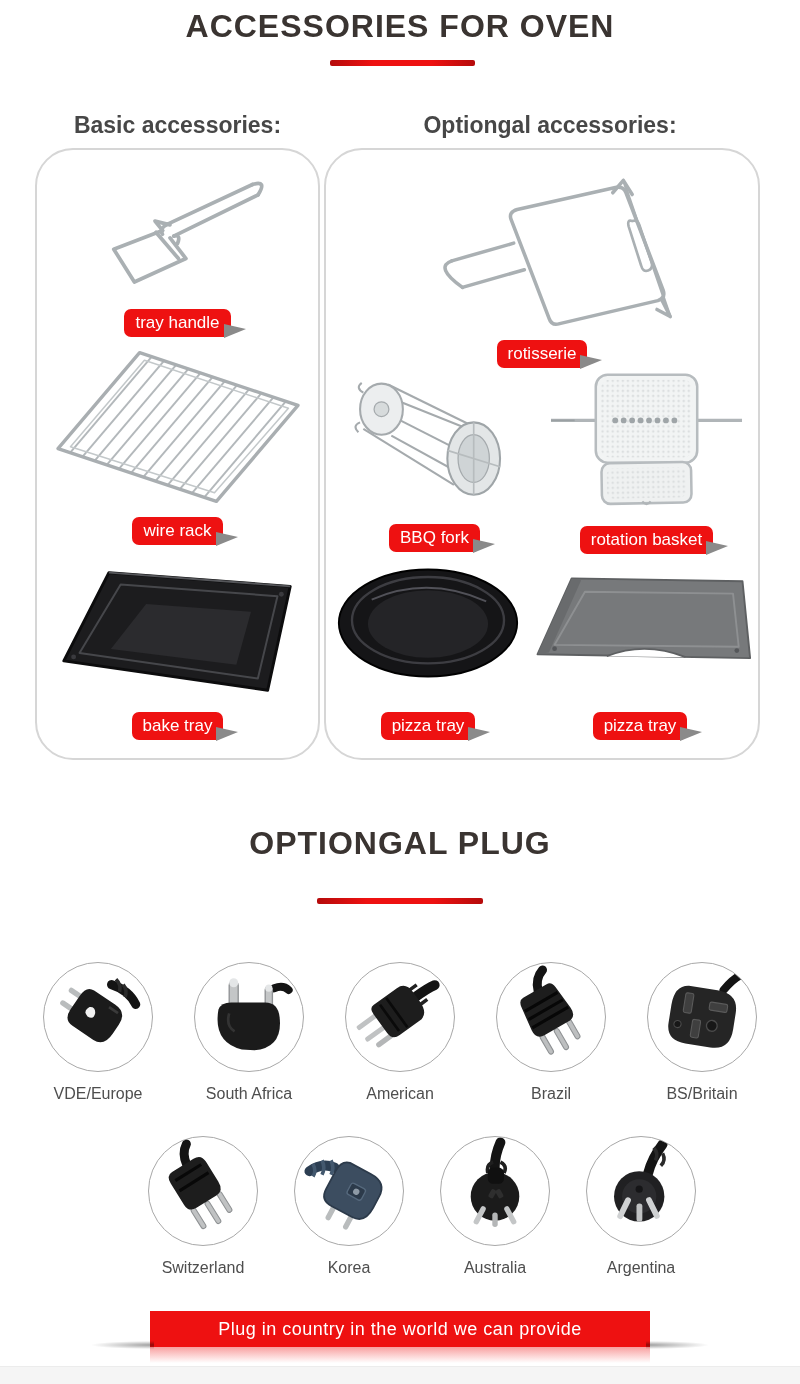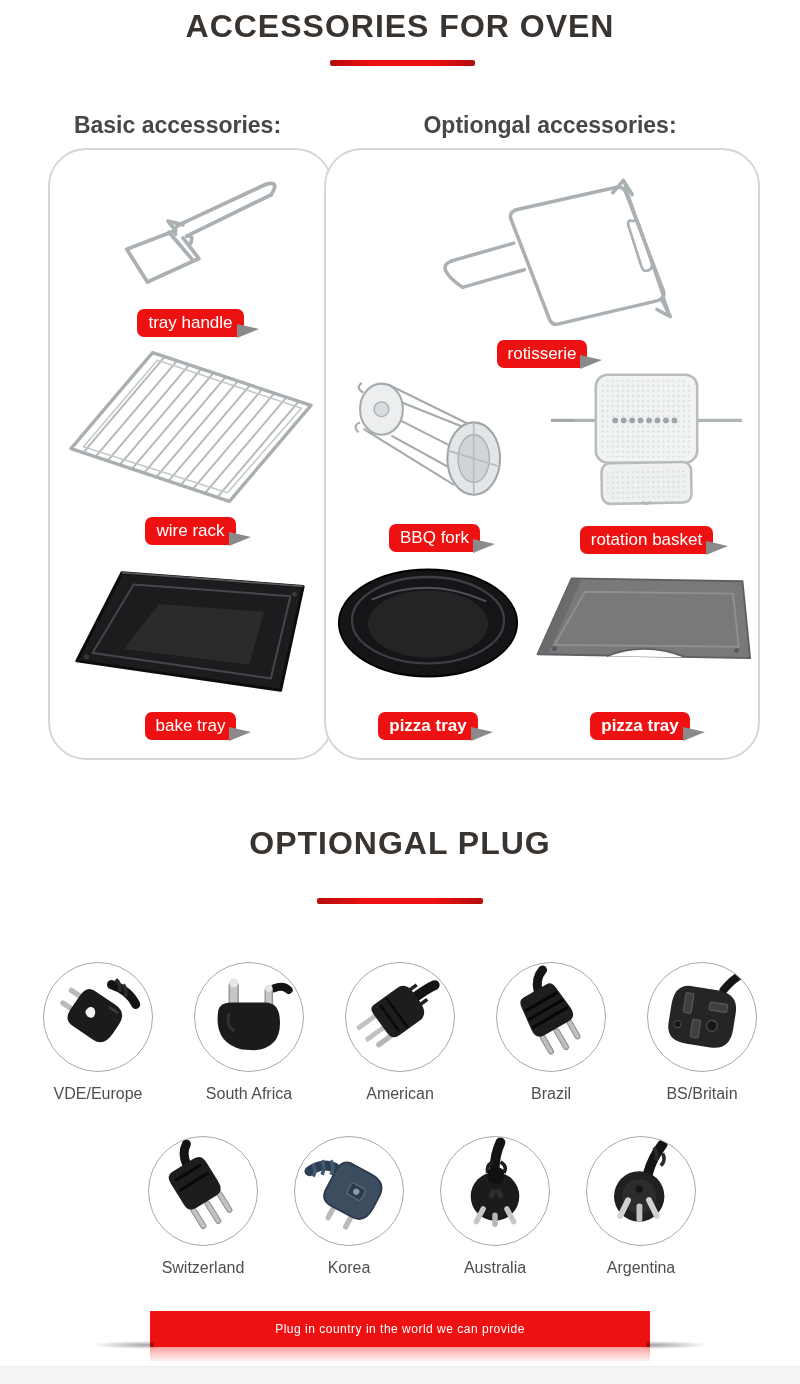--- a/index.html
+++ b/index.html
@@ -31,21 +31,21 @@
   .sub-head{
     position:absolute;top:112px;font-size:23px;font-weight:bold;color:var(--heading-color);text-align:center;
   }
   .sub-head.basic{left:35px;width:285px;}
   .sub-head.optional{left:332px;width:436px;}
   .panel{
     position:absolute;top:148px;height:612px;background:#fff;
     border:2px solid var(--panel-border);border-radius:38px;
     display:flex;flex-direction:column;padding:14px 4px 18px;
   }
-  .panel.basic{left:48px;width:285px;}
+  .panel.basic{left:35px;width:285px;}
   .panel.optional{left:324px;width:436px;}
   figure{display:flex;flex-direction:column;align-items:center;}
   .fig-img{display:flex;align-items:center;justify-content:center;flex:1;}
   .tag{
     position:relative;display:inline-block;
     background:var(--accent);color:#fff;font-size:17px;line-height:1;
     padding:5px 11px 6px;border-radius:7px;white-space:nowrap;z-index:1;
   }
   .tag::after{
     content:"";position:absolute;right:-15px;bottom:-1px;z-index:-1;
@@ -53,37 +53,37 @@
     border-left:22px solid var(--tail-gray);
     border-top:5px solid transparent;
     border-bottom:9px solid transparent;
   }
   .fig-basic-1{height:178px;}
   .fig-basic-2{height:214px;}
   .fig-basic-3{height:200px;}
   .fig-rotisserie{height:212px;}
   .opt-row{display:flex;width:100%;}
   .opt-row-1{height:183px;}
-  .opt-row-2{height:197px;font-weight:bold;}
+  .opt-row-2{height:197px;}
   .opt-row figure{flex:1;gap:16px;}
   .plug-row{position:absolute;display:flex;justify-content:space-between;}
   .plug-row-1{top:962px;left:40px;width:720px;}
   .plug-row-2{top:1136px;left:145px;width:554px;}
   .plug{width:116px;display:flex;flex-direction:column;align-items:center;}
   .plug-circle{
     width:110px;height:110px;border-radius:50%;
     border:1.6px solid #a8a8a8;background:#fff;
     display:flex;align-items:center;justify-content:center;overflow:hidden;
   }
   .plug-label{margin-top:13px;font-size:16px;color:var(--plug-label);white-space:nowrap;}
   .banner{
     position:absolute;left:150px;top:1311px;width:500px;height:36px;
     background:var(--accent);display:flex;align-items:center;justify-content:center;
   }
-  .banner-text{color:#ffffff;font-size:12px;letter-spacing:0.5px;}
+  .banner-text{color:#ffffff;font-size:18px;letter-spacing:0.5px;}
   .banner::after{
     content:"";position:absolute;top:100%;left:0;right:0;height:16px;
     background:linear-gradient(180deg,rgba(238,17,17,0.40),rgba(238,17,17,0));
   }
   .banner-shadow{position:absolute;top:30px;height:8px;width:62px;}
   .banner-shadow.left{left:-58px;background:radial-gradient(ellipse at right center,rgba(0,0,0,0.38),rgba(0,0,0,0) 72%);}
   .banner-shadow.right{right:-58px;background:radial-gradient(ellipse at left center,rgba(0,0,0,0.38),rgba(0,0,0,0) 72%);}
   .footer-strip{
     position:absolute;left:0;top:1366px;width:800px;height:18px;
     background:var(--strip);border-top:1px solid #ececec;

